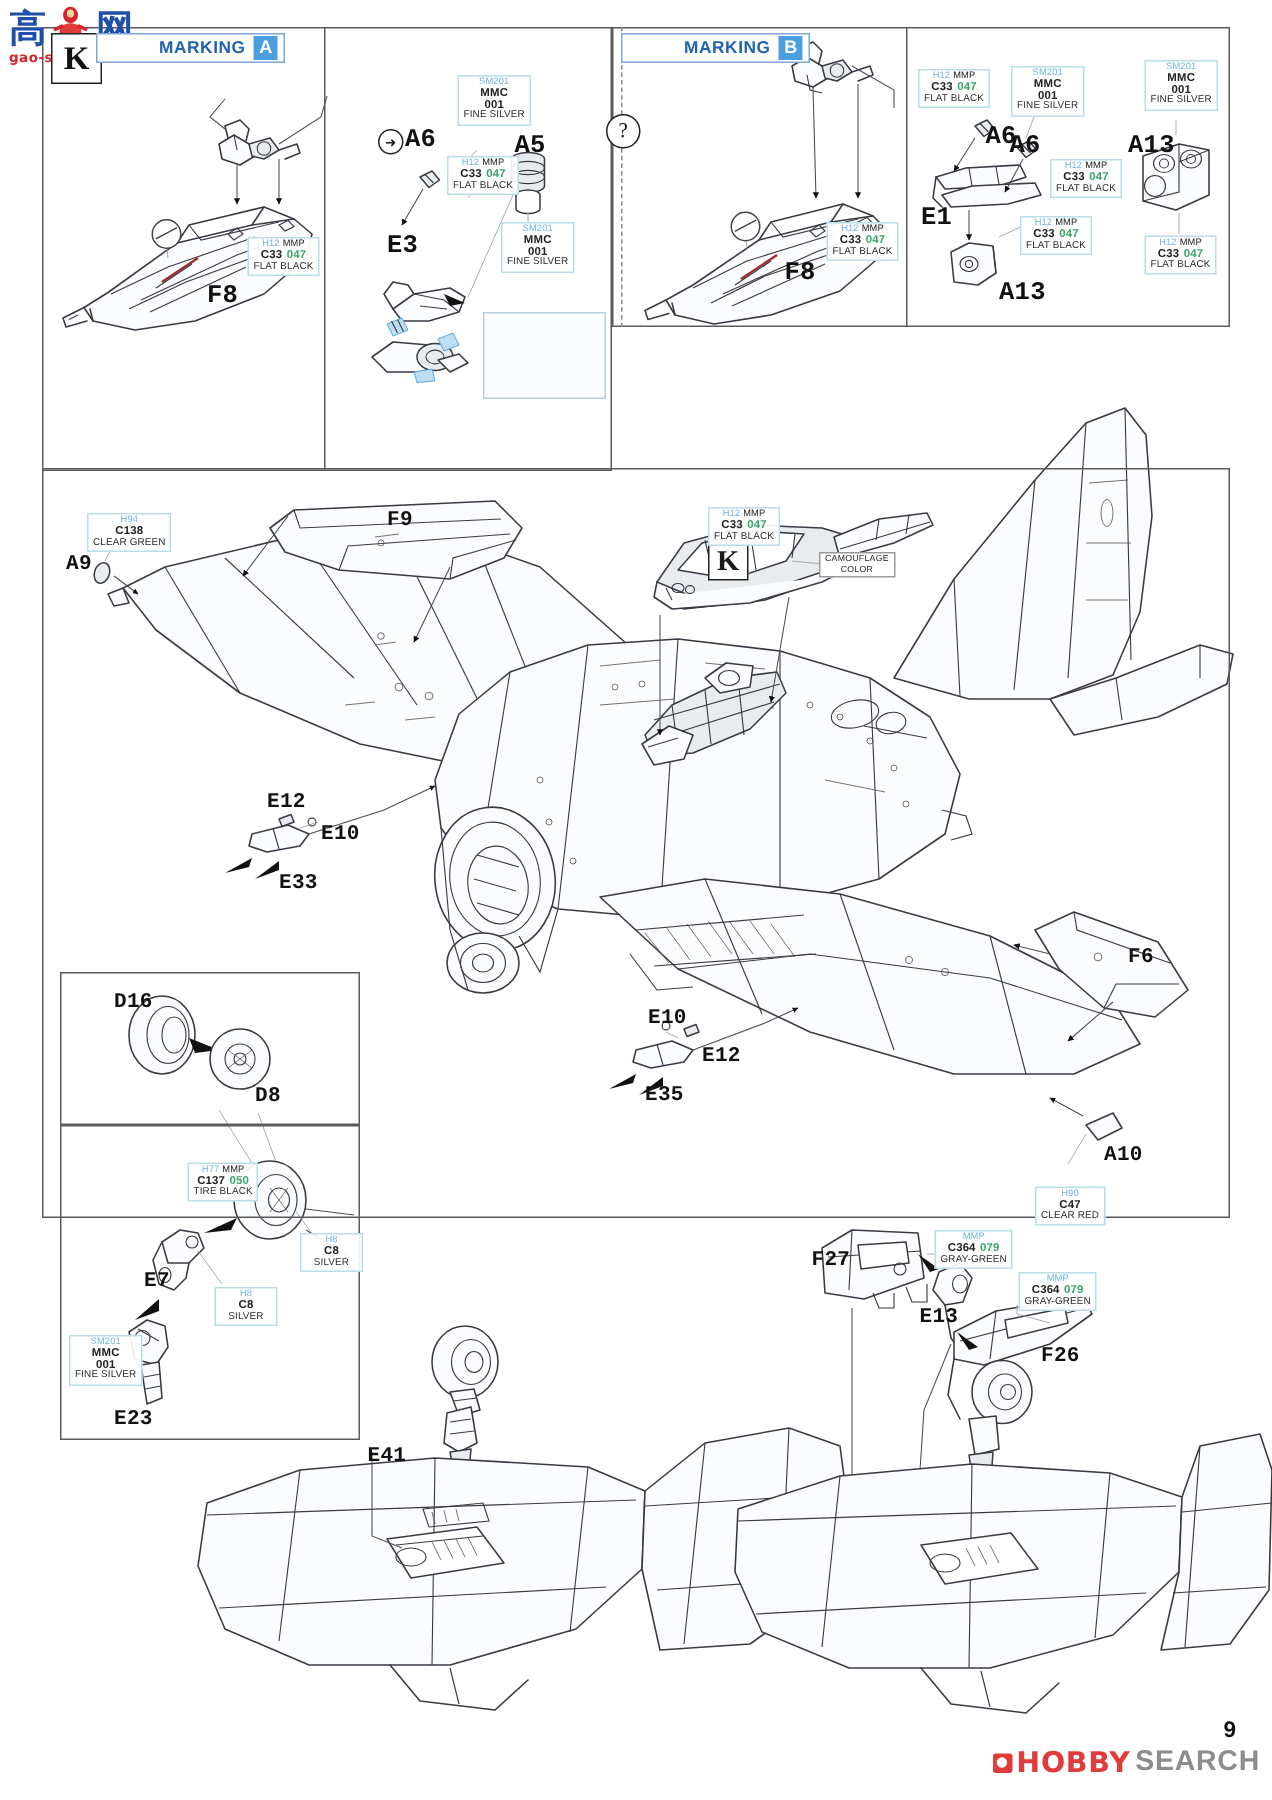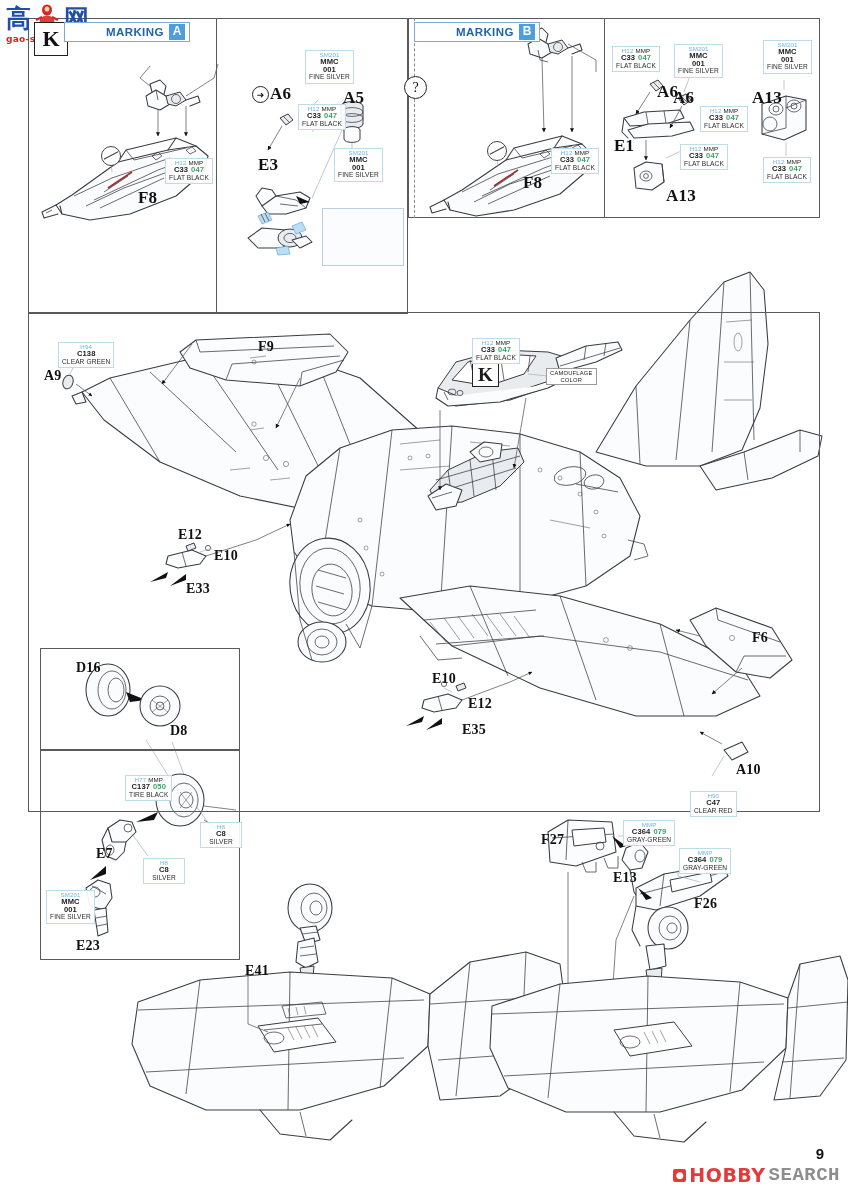--- a/index.html
+++ b/index.html
@@ -32,21 +32,21 @@
 
   
   .boxletter{
     position:absolute;border:1.3px solid #222;padding:0px 5px 1px 5px;
     font-family:"Liberation Serif", serif;font-weight:bold;font-size:19px;
     background:#fff;line-height:21px;
   }
 
   
   .part{
-    position:absolute;font-family:Liberation Serif, serif;
+    position:absolute;font-family:Liberation Mono, monospace;
     font-weight:bold;font-size:17px;color:#111;white-space:nowrap;
     letter-spacing:.2px;
   }
   .part.lg{font-size:14px;}
 
   
   .paint{
     position:absolute;background:rgba(255,255,255,.92);
     border:0.9px solid #bcdcea;padding:1px 3px 2px 3px;
     text-align:center;line-height:1.02;white-space:nowrap;
@@ -115,21 +115,21 @@
   
   .wm-hs{
     position:absolute;right:8px;bottom:14px;display:flex;align-items:center;gap:3px;
   }
   .wm-hs .hs-mark{
     width:13px;height:13px;background:#e23b3b;border-radius:2px;
     display:flex;align-items:center;justify-content:center;color:#fff;font-size:9px;
     font-family:"DejaVu Sans",sans-serif;
   }
   .wm-hs .hs-a{color:#e23b3b;font-weight:bold;font-size:19px;letter-spacing:.5px;font-family:"DejaVu Sans",sans-serif;}
-  .wm-hs .hs-b{color:#8d8d8d;font-weight:bold;font-size:19px;letter-spacing:.5px;font-family:Liberation Mono, monospace;}
+  .wm-hs .hs-b{color:#8d8d8d;font-weight:bold;font-size:19px;letter-spacing:.5px;font-family:Liberation Sans, sans-serif;}
 
   .pagenum{
     position:absolute;right:24px;bottom:38px;font-size:15px;font-weight:bold;color:#111;
   }
 
   
   svg.layer{position:absolute;left:0;top:0;width:848px;height:1200px;overflow:visible;}
   svg .ln{fill:none;stroke:#3a3a44;stroke-width:1.05;stroke-linejoin:round;stroke-linecap:round;}
   svg .ln2{fill:none;stroke:#3a3a44;stroke-width:.75;}
   svg .lnthin{fill:none;stroke:#555;stroke-width:.55;}
@@ -886,21 +886,21 @@
   <div class="part" style="left:752px;top:88px;">A13</div>
 
   <div class="part lg" style="left:44px;top:368px;">A9</div>
   <div class="part lg" style="left:258px;top:339px;">F9</div>
   <div class="part lg" style="left:178px;top:527px;">E12</div>
   <div class="part lg" style="left:214px;top:548px;">E10</div>
   <div class="part lg" style="left:186px;top:581px;">E33</div>
   <div class="part lg" style="left:752px;top:630px;">F6</div>
   <div class="part lg" style="left:432px;top:671px;">E10</div>
   <div class="part lg" style="left:468px;top:696px;">E12</div>
-  <div class="part lg" style="left:430px;top:722px;margin-left:32px;">E35</div>
+  <div class="part lg" style="left:430px;top:722px;">E35</div>
   <div class="part lg" style="left:736px;top:762px;">A10</div>
 
   <div class="part lg" style="left:76px;top:660px;">D16</div>
   <div class="part lg" style="left:170px;top:723px;">D8</div>
   <div class="part lg" style="left:96px;top:846px;">E7</div>
   <div class="part lg" style="left:76px;top:938px;">E23</div>
 
   <div class="part lg" style="left:245px;top:963px;">E41</div>
 
   <div class="part lg" style="left:541px;top:832px;">F27</div>

